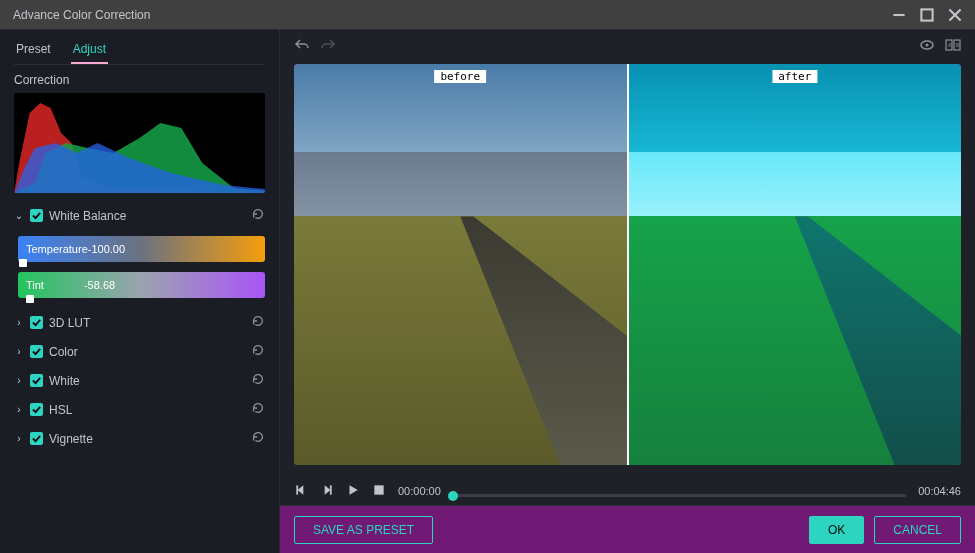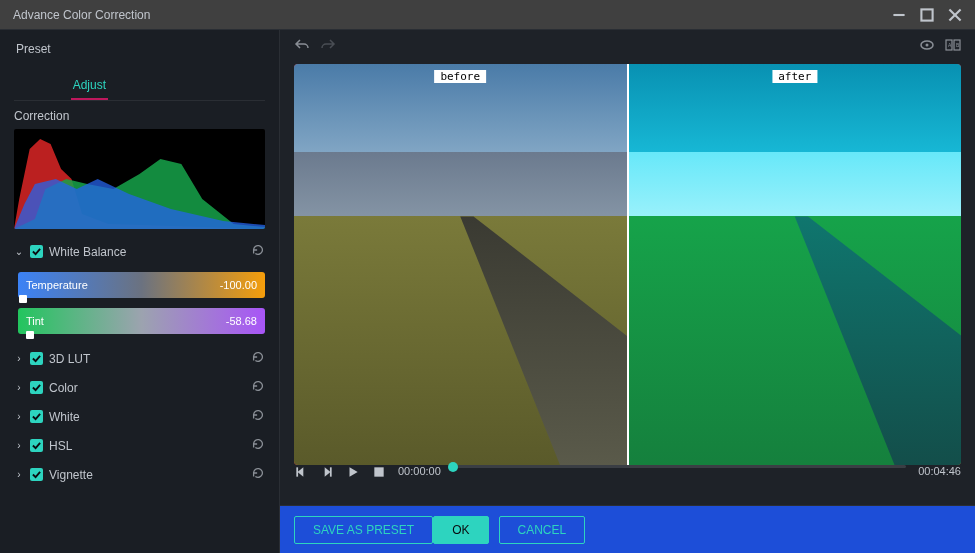--- a/index.html
+++ b/index.html
@@ -5,32 +5,32 @@
 * { box-sizing: border-box; margin: 0; padding: 0; font-family: -apple-system, sans-serif; }
 body { background: #1a1e24; color: #c0c5cc; font-size: 12px; width: 975px; height: 553px; overflow: hidden; display: flex; flex-direction: column; }
 .titlebar { height: 30px; display: flex; align-items: center; justify-content: space-between; padding: 0 13px; background: #404040; border-bottom: 1px solid #2a2e34; }
 .titlebar .title { font-size: 12px; color: #c0c5cc; }
 .winbtns { display: flex; gap: 14px; }
 .winbtn { width: 14px; height: 14px; cursor: pointer; display:flex; align-items:center; justify-content:center;}
 .main { display: flex; flex: 1; min-height: 0; }
 .sidebar { width: 280px; background: #1a1e24; border-right: 1px solid #2a2e34; padding: 8px 14px; overflow-y: auto; }
 .tabs { display: flex; gap: 18px; border-bottom: 1px solid #2a2e34; margin-bottom: 8px; }
 .tab { padding: 4px 2px 6px; cursor: pointer; font-size: 12px; }
-.tab.active { color: #2dd4bf; border-bottom: 2px solid #be185d; margin-top: 36px; }
+.tab.active { color: #2dd4bf; border-bottom: 2px solid #f9a8d4; }
 .section-title { font-size: 12px; color: #c0c5cc; margin: 4px 0 6px; }
 .histogram { width: 100%; height: 100px; background: #000; border-radius: 2px; margin-bottom: 8px; position: relative; overflow:hidden;}
 .group-header { display: flex; align-items: center; justify-content: space-between; padding: 6px 0; cursor: pointer; }
 .group-left { display: flex; align-items: center; gap: 6px; }
 .chev { width: 10px; display: inline-block; text-align:center; color:#c0c5cc; font-size:10px;}
 .chk { width: 13px; height: 13px; background: #2dd4bf; border-radius: 2px; display: inline-flex; align-items:center; justify-content:center; cursor:pointer; }
 .chk svg { width: 9px; height: 9px; }
 .reset { cursor: pointer; color: #8a8f96; }
 .reset svg { width: 14px; height: 14px; }
 .slider-block { margin: 6px 0 10px 4px; }
-.grad-slider { height: 26px; border-radius: 3px; display: flex; align-items: center; justify-content: space-between; padding: 0 8px; color: #fff; font-size: 11px; position: relative; margin-bottom:10px;}
+.grad-slider { height: 26px; border-radius: 3px; display: flex; align-items: center; justify-content: flex-start; padding: 0 8px; color: #fff; font-size: 11px; position: relative; margin-bottom:10px;}
 .grad-slider .thumb { position:absolute; bottom:-5px; width:8px; height:8px; background:#fff; border-radius:1px; transform:translateX(-50%);}
 .temp-grad { background: linear-gradient(to right, #3b82f6, #6b7280, #f59e0b); }
 .tint-grad { background: linear-gradient(to right, #22c55e, #9ca3af, #a855f7); gap: 40px; }
 .content { flex: 1; display: flex; flex-direction: column; background: #1e2228; min-width:0;}
 .toolbar { height: 30px; display: flex; align-items: center; justify-content: space-between; padding: 0 14px; }
 .toolbar-left, .toolbar-right { display: flex; gap: 10px; }
 .toolbtn { cursor: pointer; color: #8a8f96; display:flex; align-items:center;}
 .toolbtn svg { width: 16px; height: 16px; }
 .preview { flex: 1; margin: 4px 14px 0; background: #ef4444; border-radius: 4px; display: flex; position: relative; overflow: hidden; }
 .preview-half { flex: 1; position: relative; overflow:hidden;}
@@ -42,27 +42,27 @@
 .grass { position:absolute; top:38%; left:0; right:0; bottom:0; }
 .road { position:absolute; bottom:0; left:50%; width:100%; height:62%; background:#4a4a42; transform-origin:top center; clip-path: polygon(0% 0%, 4% 0%, 100% 100%, 30% 100%);}
 .before .sky { background: linear-gradient(#4a7ba8, #a8c4d8); }
 .before .mountain { background: linear-gradient(#6b7a8e, #8a9aaa);}
 .before .grass { background: linear-gradient(#7a7a3a, #5a5a2a);}
 .before .road { background: linear-gradient(#3a3a32, #5a5a4a);}
 .after .sky { background: linear-gradient(#0891b2, #22d3ee); }
 .after .mountain { background: linear-gradient(#67e8f9, #a5f3fc);}
 .after .grass { background: linear-gradient(#16a34a, #15803d);}
 .after .road { background: linear-gradient(#0f766e, #134e4a);}
-.playback { height: 40px; display: flex; align-items: flex-start; gap: 12px; padding: 0 14px; }
+.playback { height: 40px; display: flex; align-items: flex-end; gap: 12px; padding: 8px 14px; }
 .pbtn { cursor: pointer; color: #c0c5cc; display:flex; align-items:center;}
 .pbtn svg { width: 14px; height: 14px; }
 .time { font-size: 11px; color: #c0c5cc; }
 .progress { flex: 1; height: 3px; background: #3a3e44; border-radius: 2px; position: relative; cursor:pointer;}
 .progress .dot { position: absolute; left: 0; top: 50%; transform: translate(-50%,-50%); width: 10px; height: 10px; background: #2dd4bf; border-radius: 50%; }
-.footer { height: 48px; border-top: 1px solid #2a2e34; display: flex; align-items: center; padding: 0 14px; background:#1d4ed8;}
+.footer { height: 48px; border-top: 1px solid #2a2e34; display: flex; align-items: center; justify-content: space-between; padding: 0 14px; background:#701a75;}
 .btn { padding: 6px 18px; border: 1px solid #2dd4bf; background: transparent; color: #2dd4bf; font-size: 12px; cursor: pointer; border-radius: 2px; }
 .btn.primary { background: #2dd4bf; color: #0a0c10; }
 .btn-row { display: flex; gap: 10px; }
 </style>
 </head>
 <body>
 
 <div class="titlebar">
   <span class="title">Advance Color Correction</span>
   <div class="winbtns">

